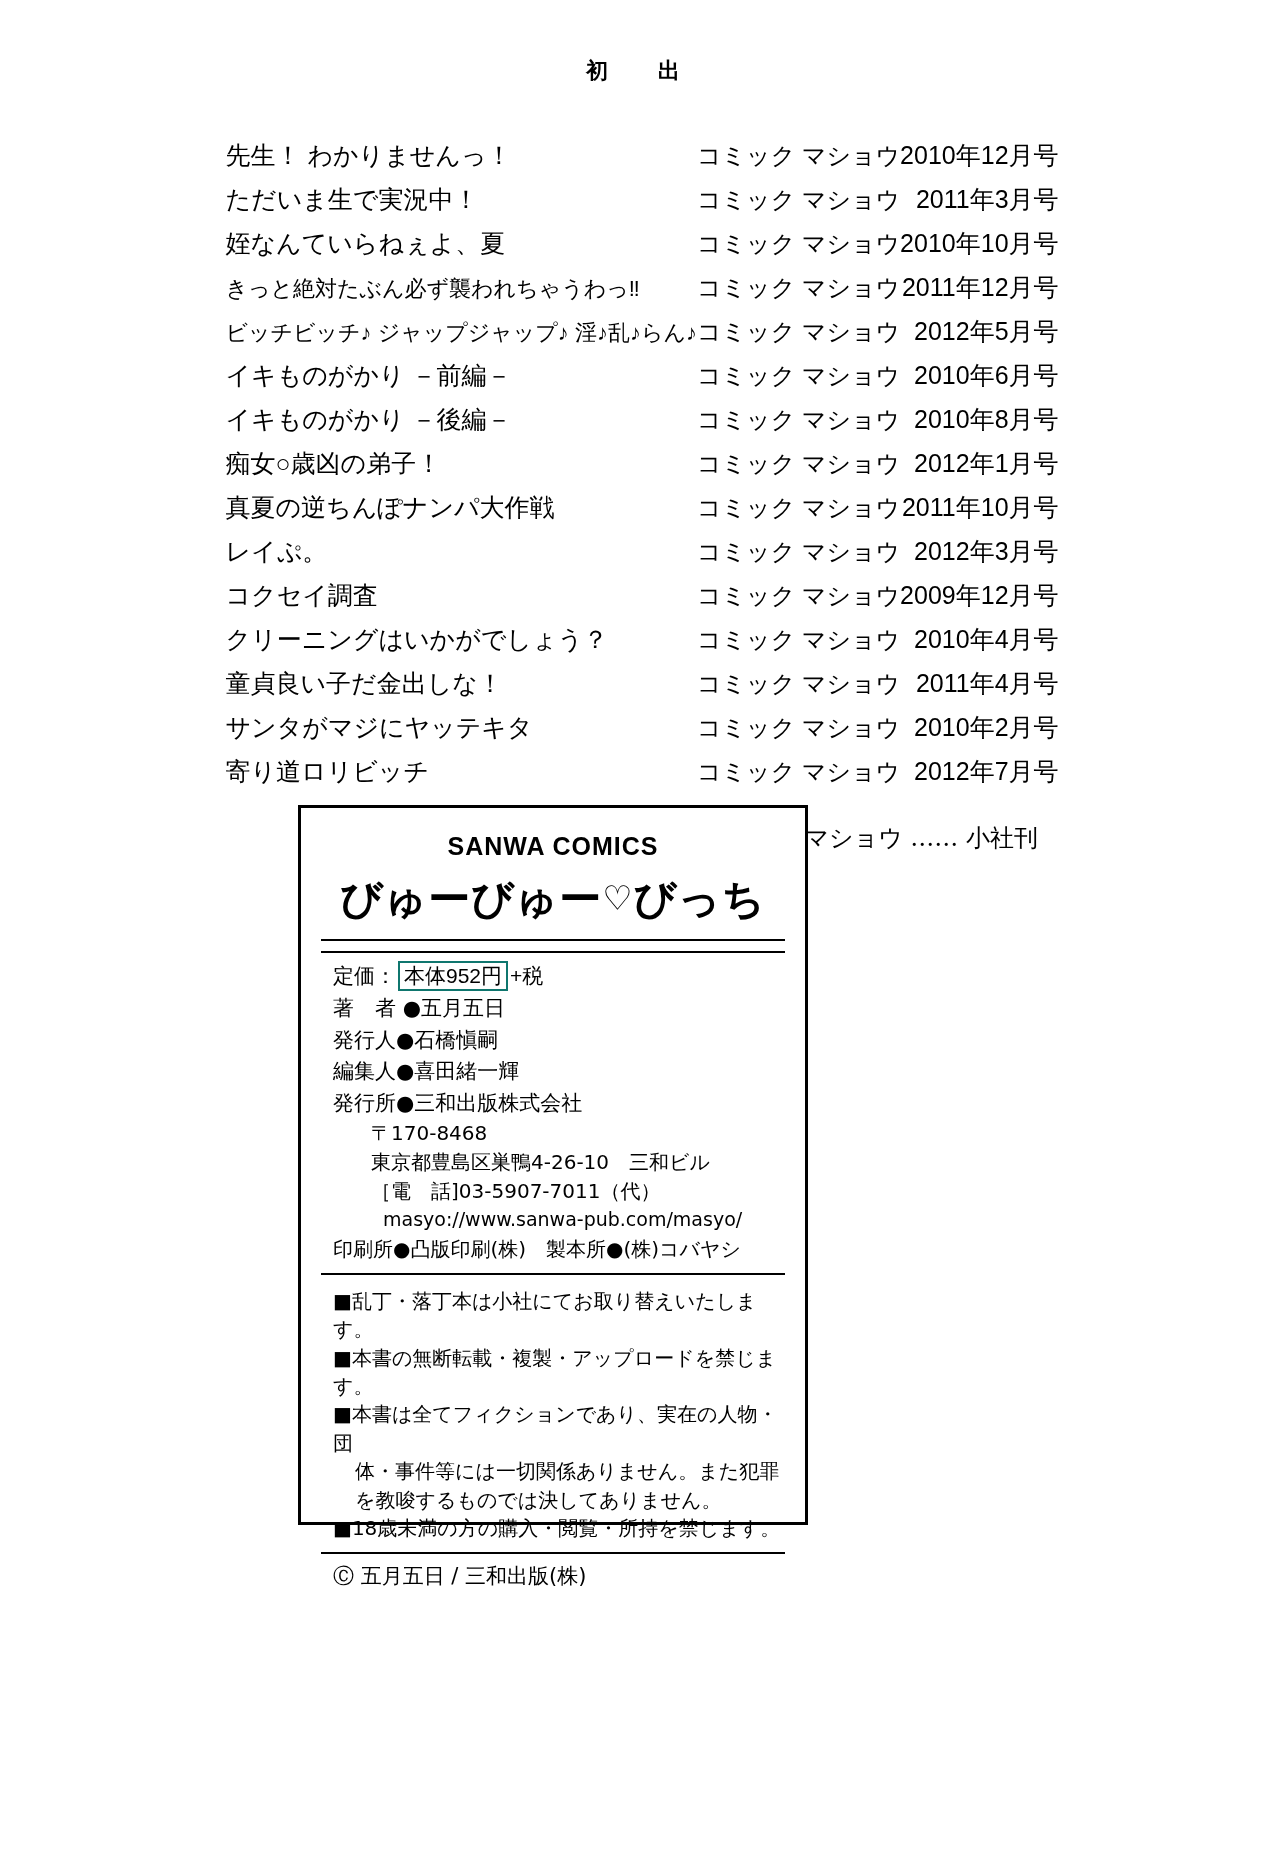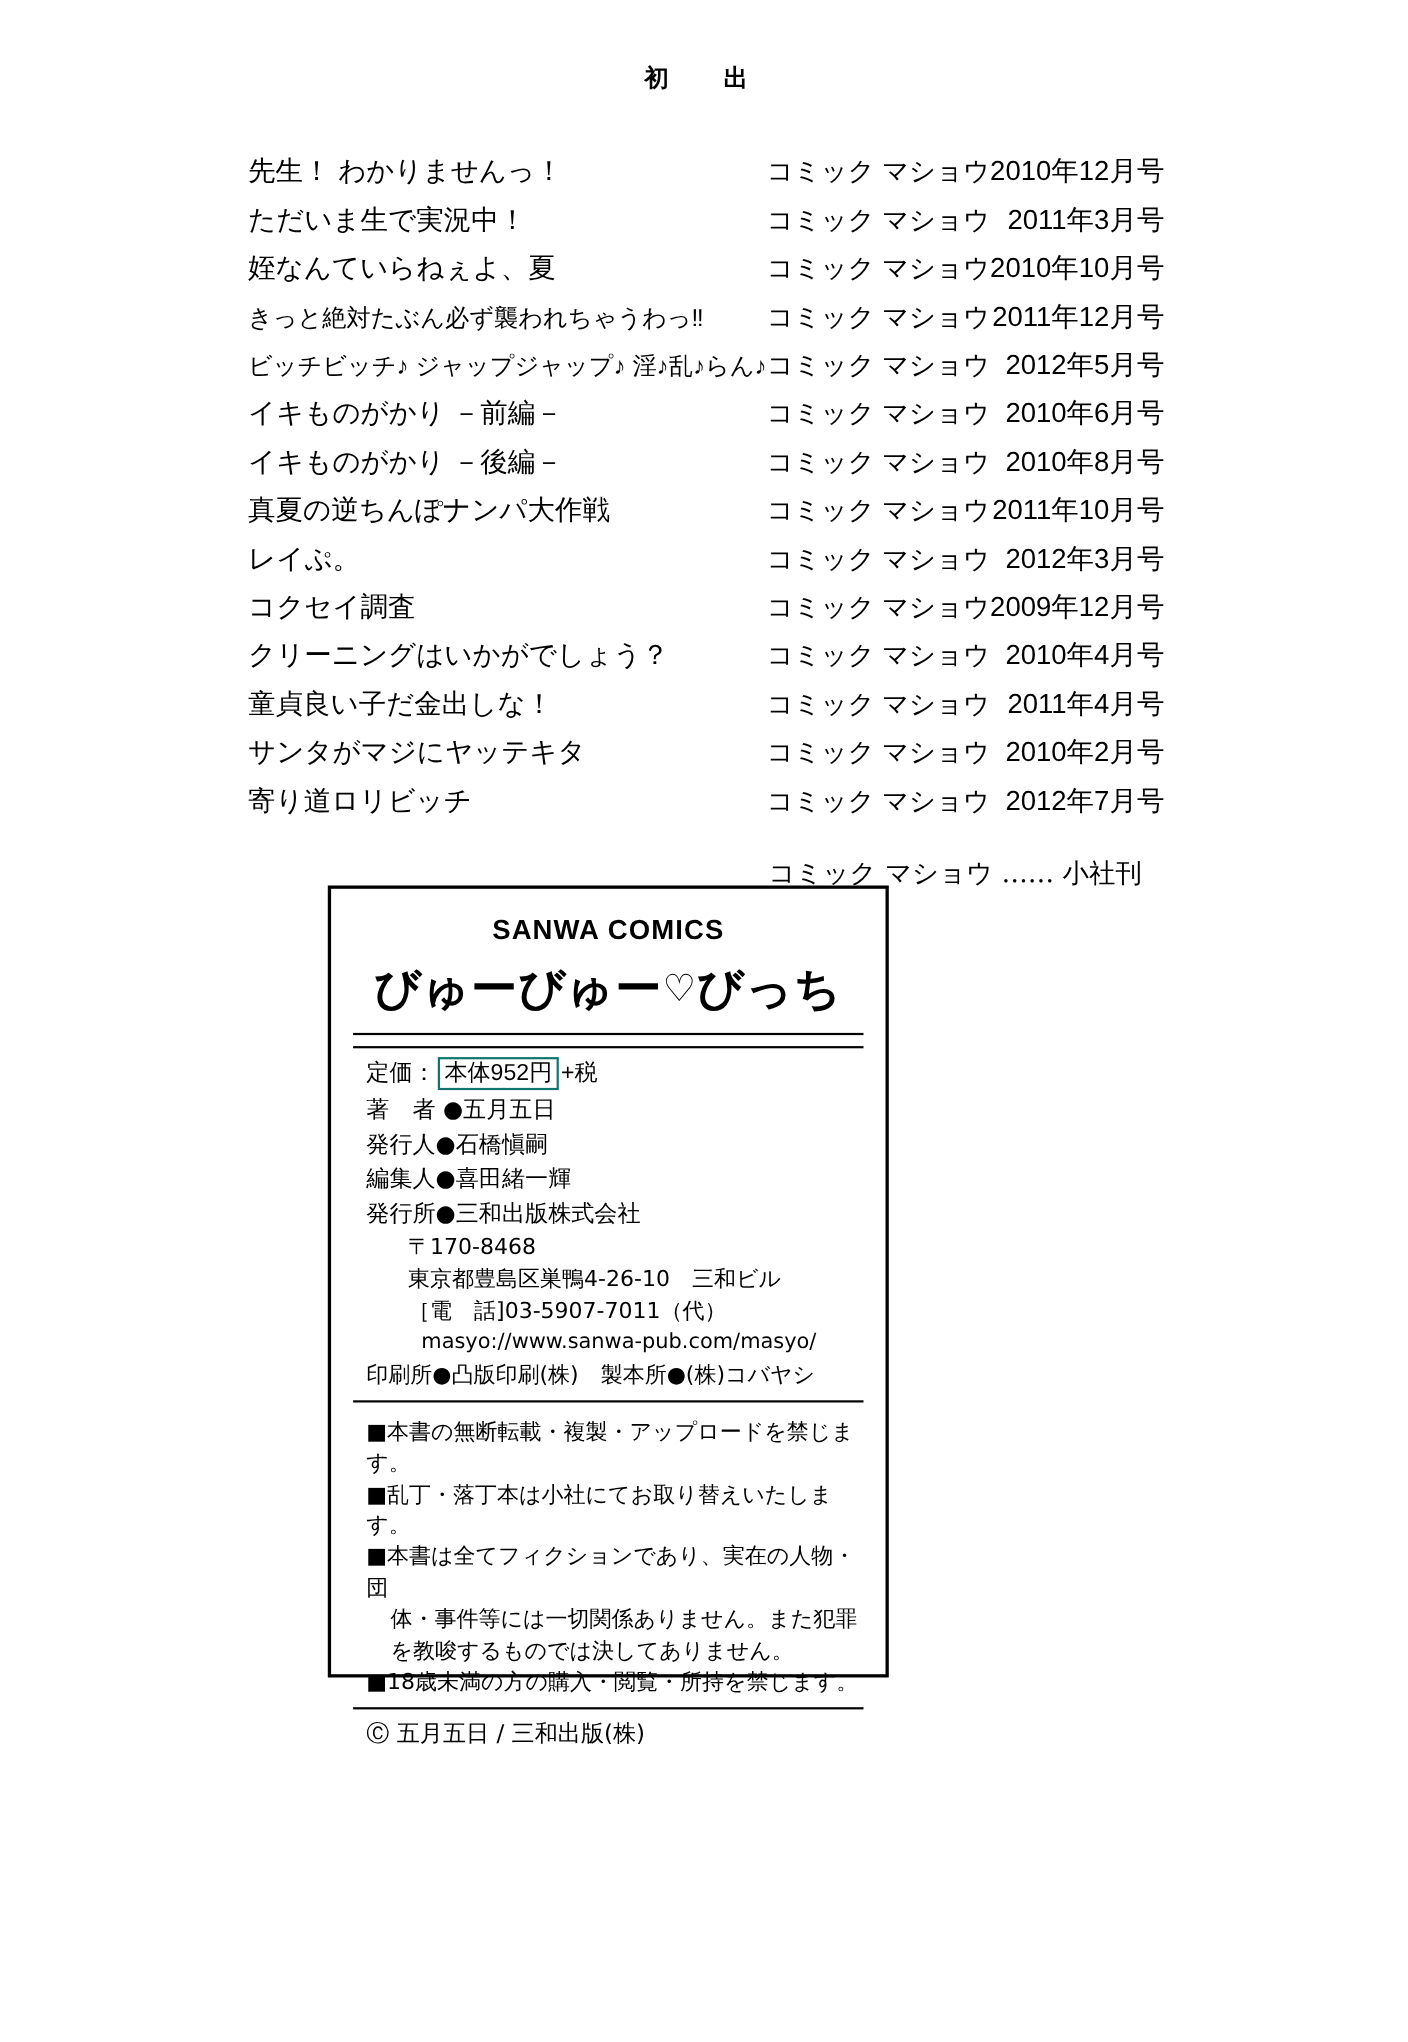--- a/index.html
+++ b/index.html
@@ -206,20 +206,25 @@
       <td class="c-title">イキものがかり －前編－</td>
       <td class="c-mag">コミック マショウ</td>
       <td class="c-issue">2010年6月号</td>
     </tr>
     <tr>
       <td class="c-title">イキものがかり －後編－</td>
       <td class="c-mag">コミック マショウ</td>
       <td class="c-issue">2010年8月号</td>
     </tr>
     <tr>
+      <td class="c-title">痴女○歳凶の弟子！</td>
+      <td class="c-mag">コミック マショウ</td>
+      <td class="c-issue">2012年1月号</td>
+    </tr>
+    <tr>
       <td class="c-title">真夏の逆ちんぽナンパ大作戦</td>
       <td class="c-mag">コミック マショウ</td>
       <td class="c-issue">2011年10月号</td>
     </tr>
     <tr>
       <td class="c-title">レイぷ。</td>
       <td class="c-mag">コミック マショウ</td>
       <td class="c-issue">2012年3月号</td>
     </tr>
     <tr>
@@ -284,22 +289,22 @@
       <div>東京都豊島区巣鴨4-26-10　三和ビル</div>
       <div>［電　話]03-5907-7011（代）</div>
       <div class="url">masyo://www.sanwa-pub.com/masyo/</div>
     </div>
 
     <div class="printer">印刷所●凸版印刷(株)　製本所●(株)コバヤシ</div>
 
     <hr class="rule-thin">
 
     <div class="notices">
+      <div>■乱丁・落丁本は小社にてお取り替えいたします。</div>
       <div>■本書の無断転載・複製・アップロードを禁じます。</div>
-      <div>■乱丁・落丁本は小社にてお取り替えいたします。</div>
       <div>■本書は全てフィクションであり、実在の人物・団</div>
       <div class="cont">体・事件等には一切関係ありません。また犯罪</div>
       <div class="cont">を教唆するものでは決してありません。</div>
       <div>■18歳未満の方の購入・閲覧・所持を禁じます。</div>
     </div>
 
     <hr class="rule-thin">
 
     <div class="copyright">Ⓒ 五月五日 / 三和出版(株)</div>
   </div>

